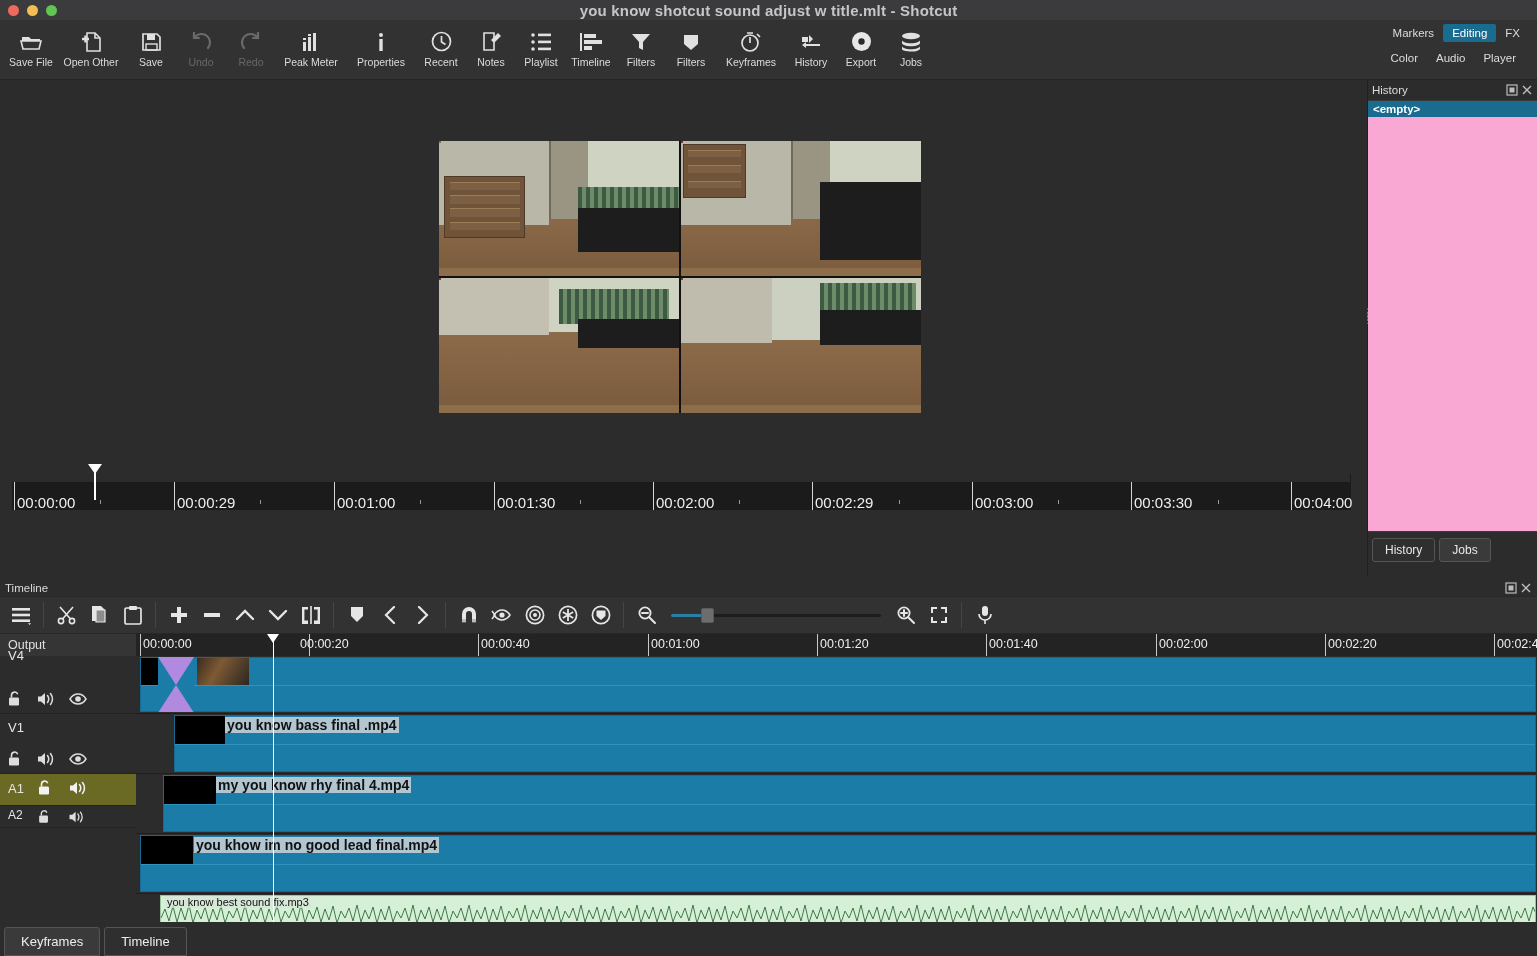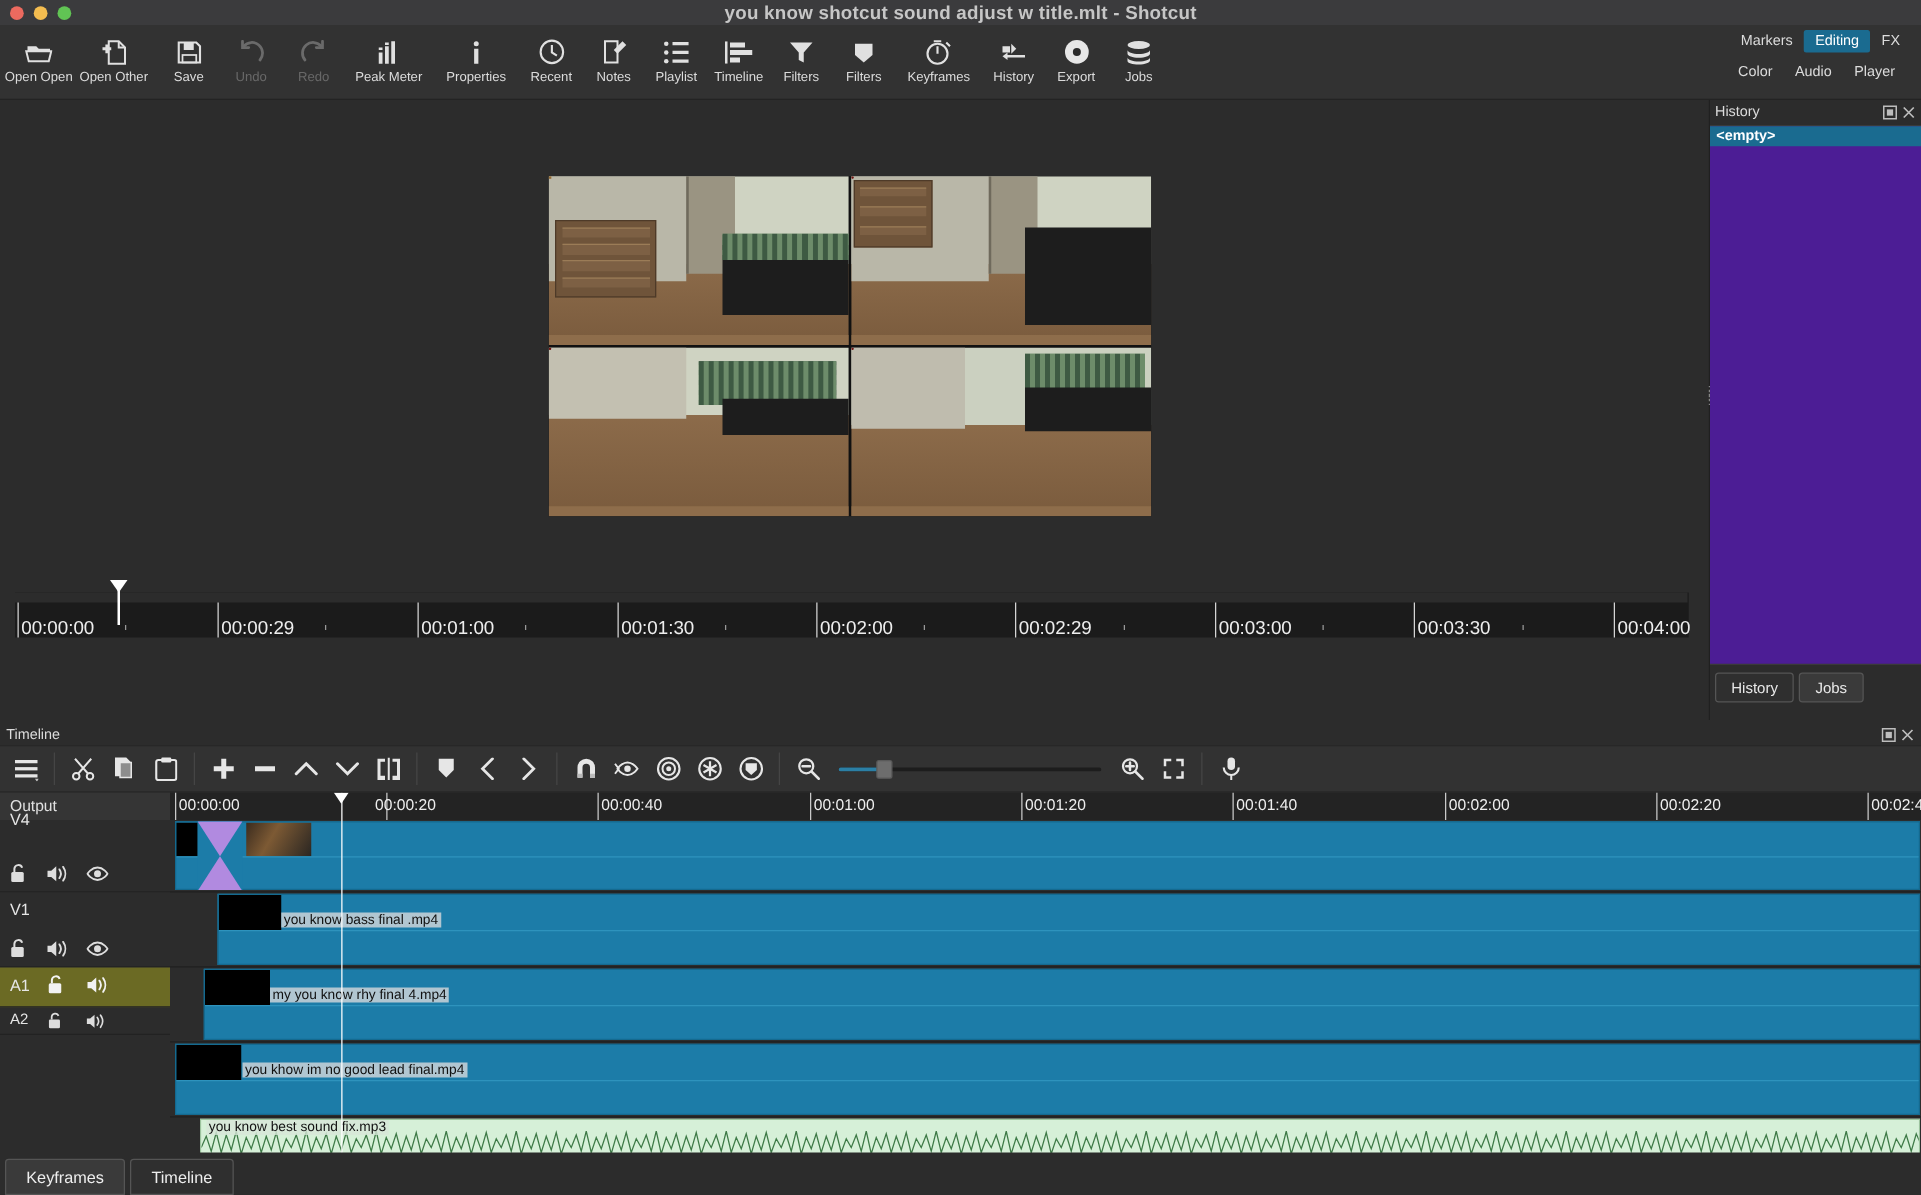--- a/index.html
+++ b/index.html
@@ -137,21 +137,21 @@
   .previewnote {
     margin-left:20px; font-size:12.5px; color:#e9e9e9; background:#262626; padding:4px 10px; border-radius:2px;
   }
   .splitter { position:absolute; left:0; top:572px; width:1367px; height:8px; display:flex; align-items:center; justify-content:center; color:#7a7a7a; font-size:9px; letter-spacing:2px;}
 
   
   .rightdock { position:absolute; right:0; top:80px; width:170px; height:496px; background:#2c2c2c; border-left:1px solid #202020;}
   .dockhdr { height:20px; display:flex; align-items:center; padding:0 4px; font-size:11.5px; color:#dcdcdc; background:#2c2c2c;}
   .dockhdr .t { flex:1;}
   .dockhdr .ic { display:flex; gap:3px; }
-  .histlist { height:432px; background:#4c1d95; border:1px solid #3a3a3a; border-left:0;border-right:0;}
+  .histlist { height:432px; background:#f9a8d4; border:1px solid #3a3a3a; border-left:0;border-right:0;}
   .histitem { background:#1a6b90; color:#fff; font-size:11.5px; font-weight:bold; padding:2px 5px;}
   .docktabs { display:flex; gap:4px; padding:6px 4px; }
   .docktab { font-size:12px; padding:4px 12px; border:1px solid #555; border-radius:3px; background:#3a3a3a; color:#e8e8e8; cursor:pointer;}
   .docktab.sel { background:#2f2f2f;}
   .vsplit { position:absolute; left:1363px; top:310px; color:#8a8a8a; font-size:9px; letter-spacing:0; line-height:4px; }
 
   
   .tlpanel { position:absolute; left:0; top:580px; width:1537px; height:376px; background:#2c2c2c; }
   .tlhdr { height:16px; display:flex; align-items:center; padding:0 5px; font-size:11.5px; color:#dcdcdc;}
   .tlhdr .t { flex:1;}
@@ -177,21 +177,21 @@
   .thead.compact .name { top:7px;}
   .thead.compact .ctl { left:36px; top:5px; bottom:auto; gap:16px;}
 
   .tlscroll { position:absolute; left:136px; top:0; right:0; height:300px; overflow:hidden;}
   .tlruler { position:relative; height:22px; background:#232323;}
   .tlruler .tk { position:absolute; top:0; width:1px; height:22px; background:#c9c9c9;}
   .tlruler .lb { position:absolute; top:3px; font-size:12.5px; color:#eee; white-space:nowrap;}
   .trackrow { position:relative; border-bottom:1px solid #1f1f1f; }
   .clip { position:absolute; top:1px; bottom:1px; background:#1c7ca8; border:1px solid #15advice; overflow:hidden;}
   .clip { border:1px solid #146a90;}
-  .clip .clabel { position:absolute; left:4px; top:14px; font-size:11px; color:#111; background:rgba(210,215,218,.82); padding:0 2px; white-space:nowrap; z-index:3;}
+  .clip .clabel { position:absolute; left:4px; top:1px; font-size:14px; color:#111; background:rgba(210,215,218,.82); padding:0 2px; white-space:nowrap; z-index:3;font-weight:bold;}
   .clip .black { position:absolute; left:0; top:0; height:50%; background:#000;}
   .clip .thumb { position:absolute; top:0; height:50%; }
   .clip .line { position:absolute; left:0; right:0; top:50%; height:1px; background:#2e93bd;}
   .aclip { position:absolute; top:1px; bottom:1px; background:#d6f0d8; border:1px solid #9cc39e; overflow:hidden;}
   .aclip .clabel { position:absolute; left:4px; top:0px; font-size:11px; color:#111; background:rgba(215,230,216,.8); padding:0 2px; z-index:3;}
   .transition { position:absolute; top:1px; bottom:1px; background:#1c7ca8; overflow:hidden;}
   .playhead-tl { position:absolute; top:0; bottom:0; width:1px; background:#fff; z-index:8;}
   .playhead-tl .h { position:absolute; left:-6px; top:0; width:0;height:0;border-left:6px solid transparent;border-right:6px solid transparent;border-top:9px solid #fff;}
 
   .bottomtabs { position:absolute; left:0; bottom:0; width:1537px; height:34px; background:#2c2c2c; display:flex; align-items:flex-end; gap:4px; padding-left:4px; z-index:10;}
@@ -214,21 +214,21 @@
   </div>
 
   <div class="maintoolbar">
     <div class="tb-btn">
       <span class="tb-ico">
         <svg width="22" height="20" viewBox="0 0 22 20">
             <path d="M2 5h7l2 2h9v2H2z" fill="#e0e0e0"></path>
             <path d="M1 9h20l-2 8H3z" fill="none" stroke="#e0e0e0" stroke-width="1.6"></path>
           </svg>
       </span>
-      <span class="lbl">Open Open</span>
+      <span class="lbl">Save File</span>
     </div>
     <div class="tb-btn wide">
       <span class="tb-ico">
         <svg width="22" height="20" viewBox="0 0 22 20">
             <path d="M7 1h8l5 5v13H7z" fill="none" stroke="#e0e0e0" stroke-width="1.6"></path>
             <path d="M15 1v5h5" fill="none" stroke="#e0e0e0" stroke-width="1.6"></path>
             <path d="M2 7h7M5.5 3.5v7" stroke="#e0e0e0" stroke-width="2.4"></path>
           </svg>
       </span>
       <span class="lbl">Open Other</span>

